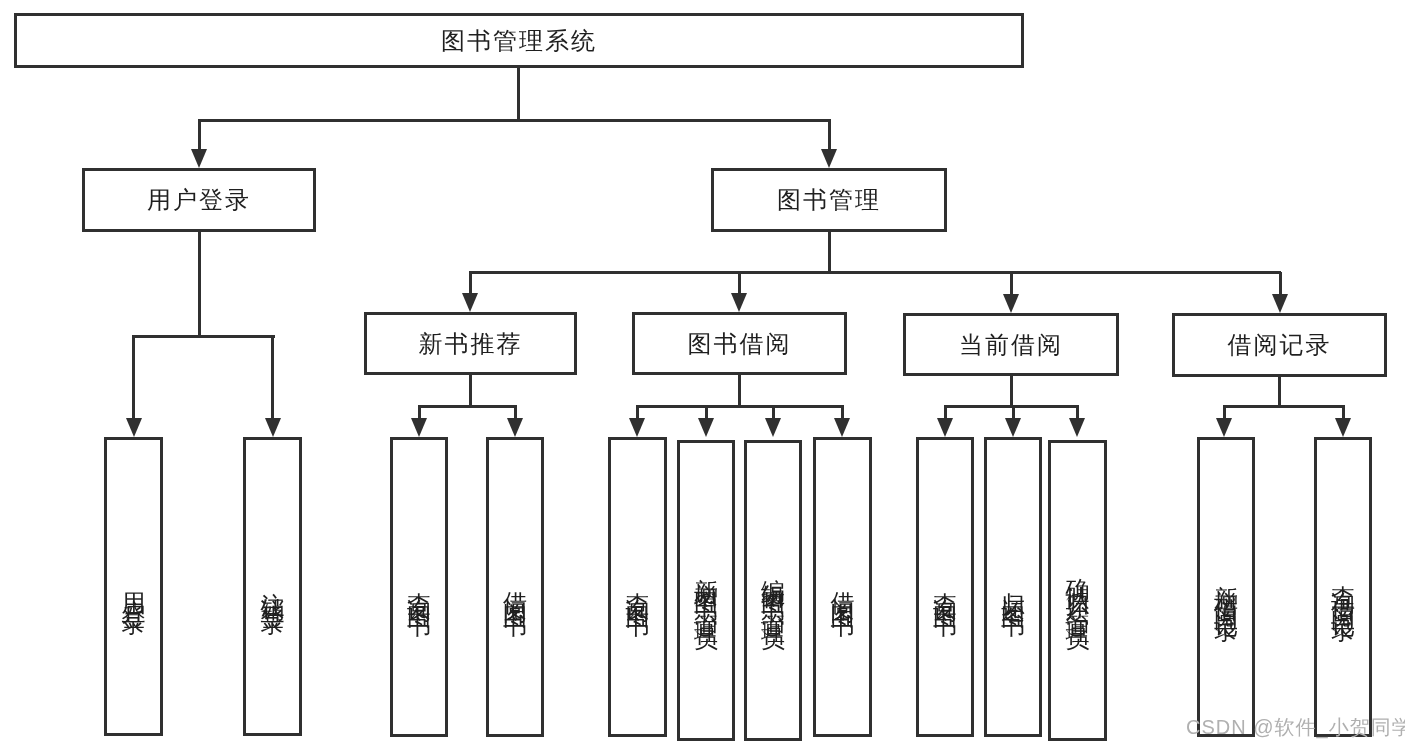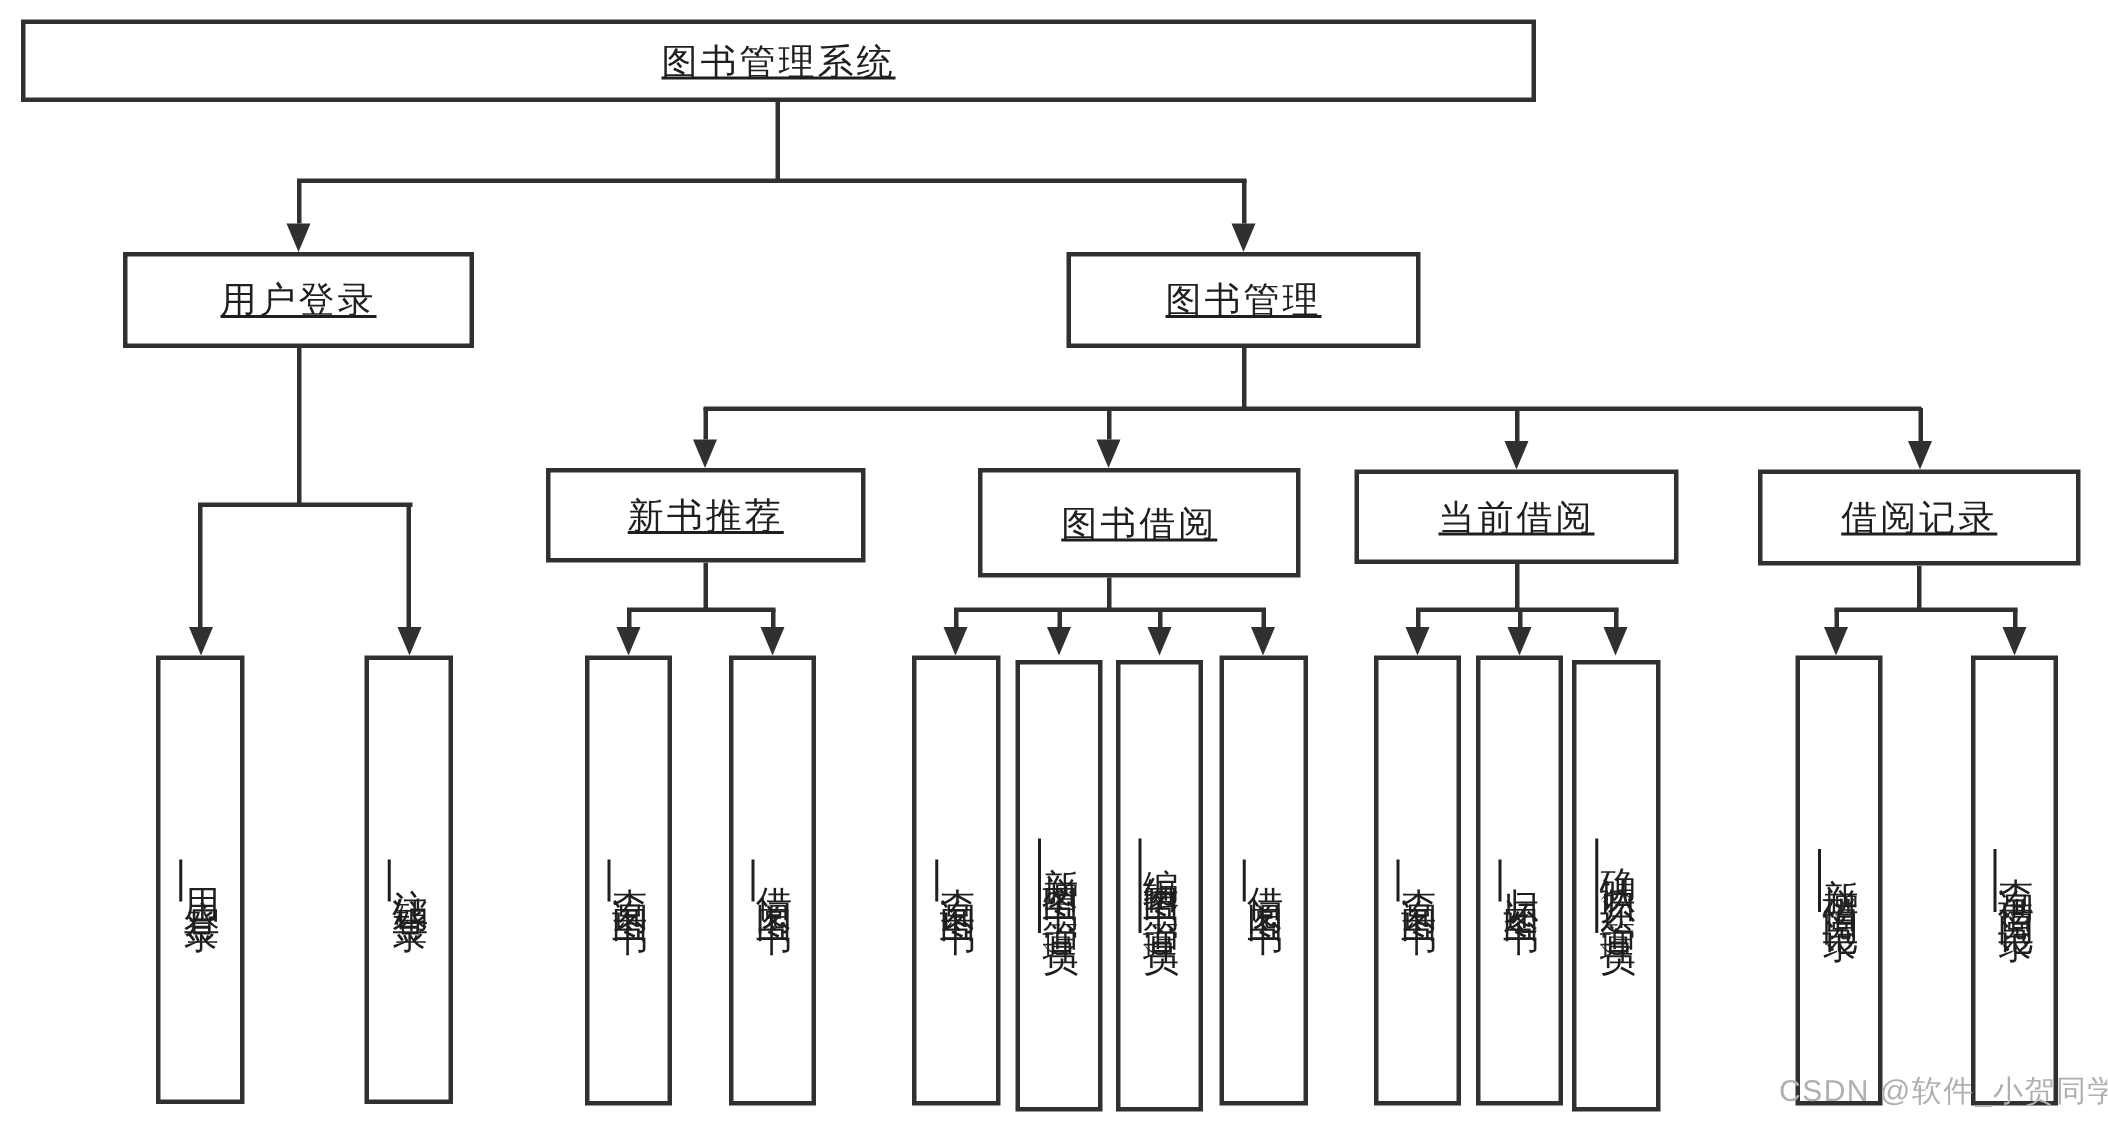--- a/index.html
+++ b/index.html
@@ -9,21 +9,21 @@
     --watermark:#b0b0b0;
   }
   html,body{margin:0;padding:0;background:var(--background);}
   .stage{
     position:relative;width:1405px;height:747px;background:var(--background);
     overflow:hidden;font-family:"Liberation Sans","DejaVu Sans",sans-serif;
     color:var(--text);
   }
   .hbox,.vbox{
     position:absolute;box-sizing:border-box;border:3px solid var(--line);
-    background:var(--background);display:flex;align-items:center;justify-content:center;text-decoration:underline;
+    background:var(--background);display:flex;align-items:center;justify-content:center;
   }
   .hlabel{
     font-size:24px;letter-spacing:2px;color:var(--text);white-space:nowrap;
   }
   .vlabel{
     writing-mode:vertical-rl;text-orientation:mixed;font-size:24px;
     letter-spacing:7px;color:var(--text);white-space:nowrap;line-height:1;
   }
   .vline{position:absolute;width:3px;background:var(--line);}
   .hline{position:absolute;height:3px;background:var(--line);}
@@ -92,21 +92,21 @@
   <div class="hbox" style="left:82px;top:168px;width:234px;height:64px">
     <span class="hlabel">用户登录</span>
   </div>
   <div class="hbox" style="left:364px;top:312px;width:213px;height:63px">
     <span class="hlabel">新书推荐</span>
   </div>
 
   <div class="hbox" style="left:711px;top:168px;width:236px;height:64px">
     <span class="hlabel">图书管理</span>
   </div>
-  <div class="hbox" style="left:652px;top:312px;width:215px;height:73px">
+  <div class="hbox" style="left:632px;top:312px;width:215px;height:63px">
     <span class="hlabel">图书借阅</span>
   </div>
   <div class="hbox" style="left:1172px;top:313px;width:215px;height:64px">
     <span class="hlabel">借阅记录</span>
   </div>
   <div class="hbox" style="left:903px;top:313px;width:216px;height:63px">
     <span class="hlabel">当前借阅</span>
   </div>
 
   <div class="vbox" style="left:104px;top:437px;width:59px;height:299px">

